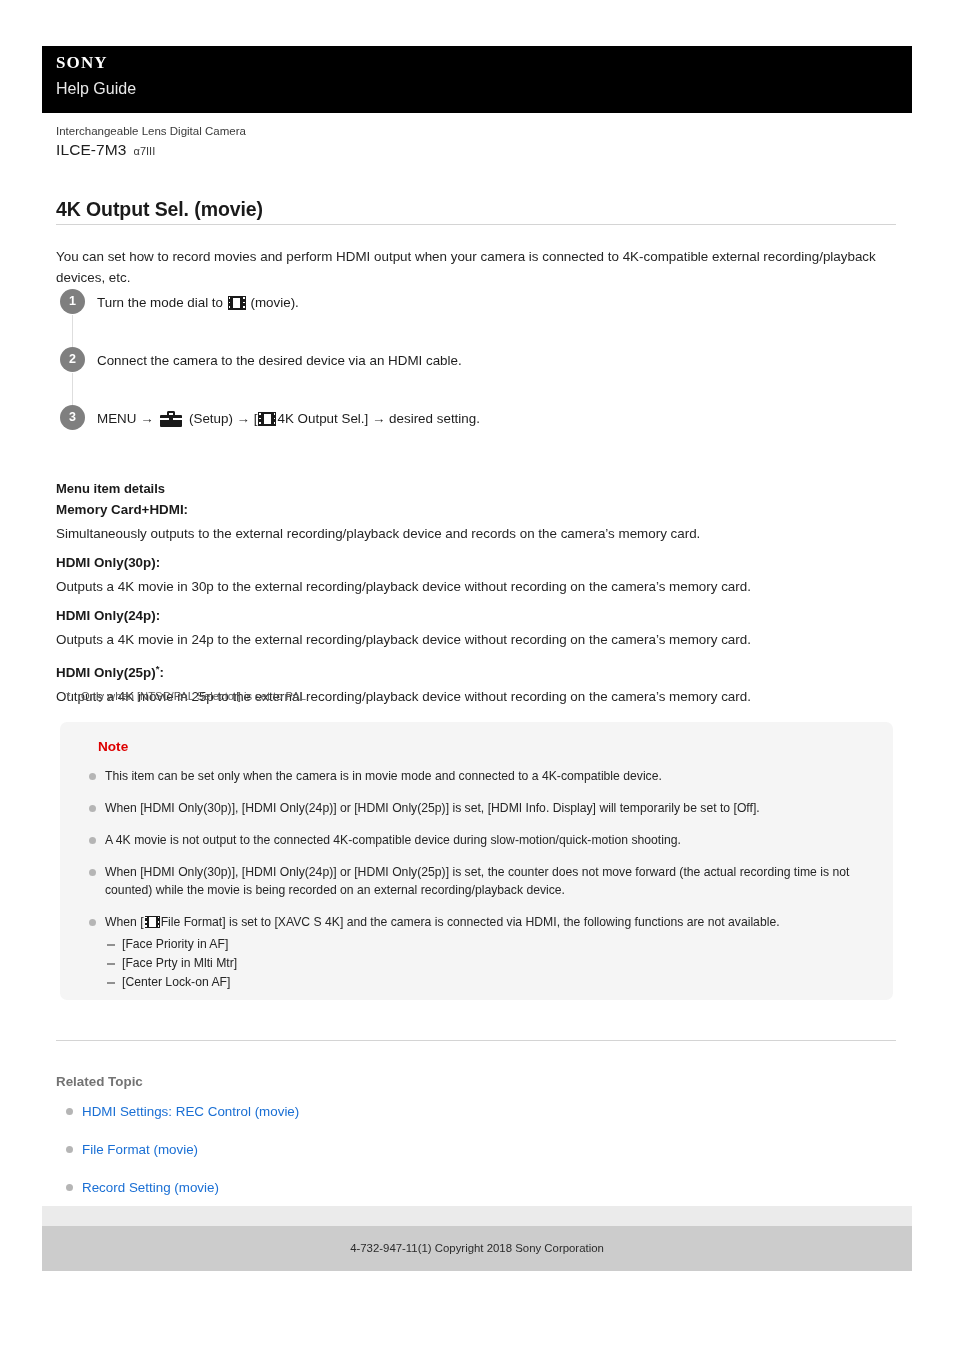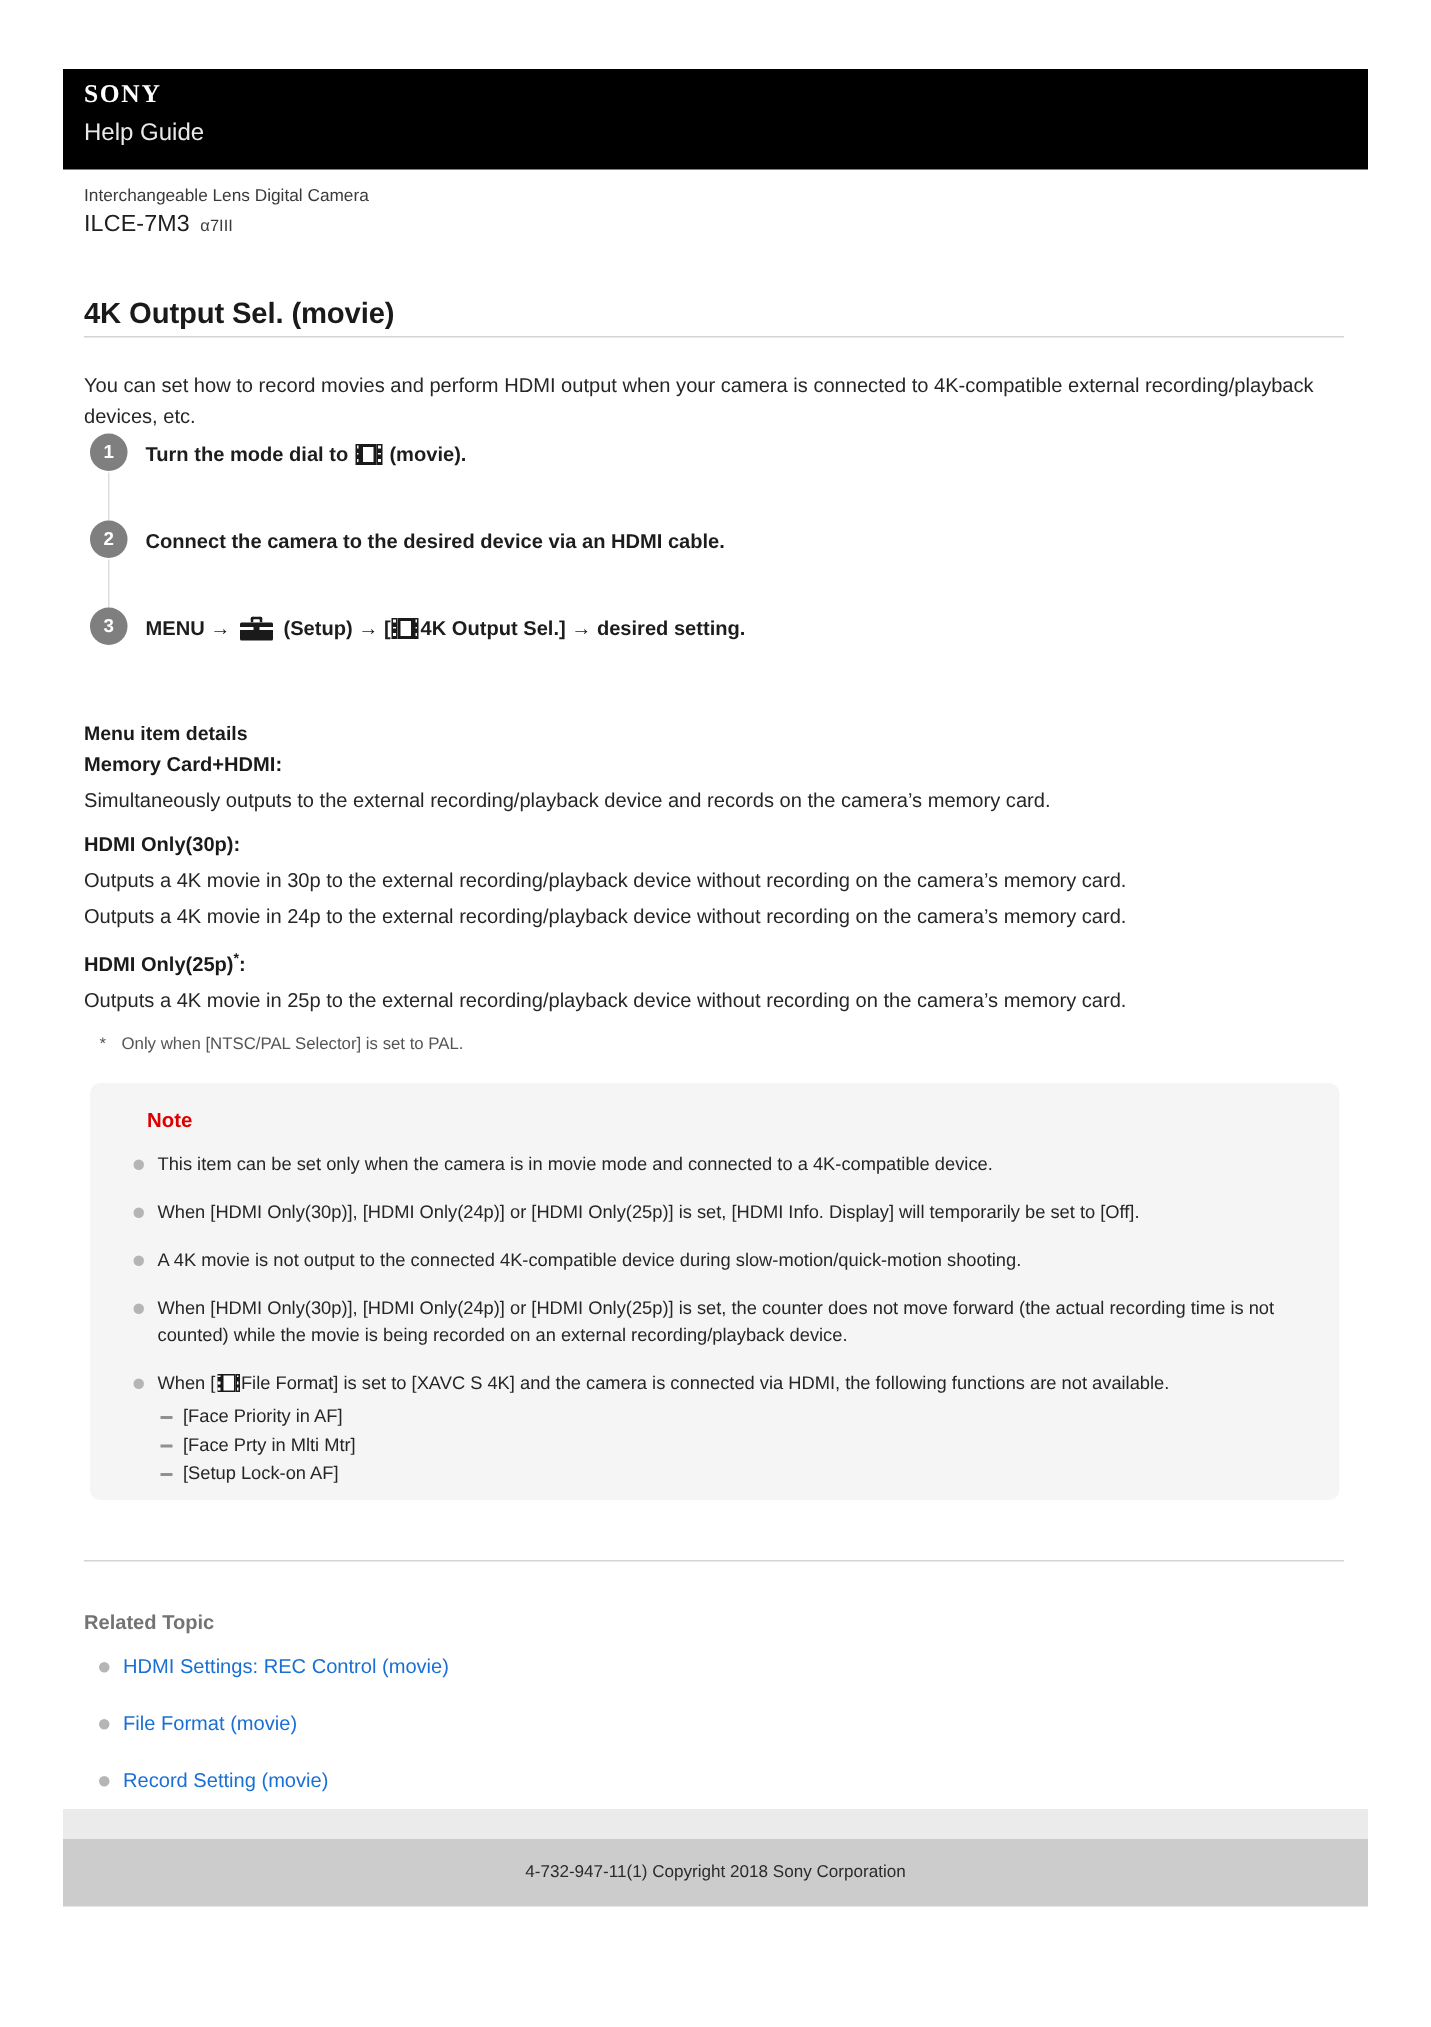--- a/index.html
+++ b/index.html
@@ -142,21 +142,21 @@
     border-radius: 50%;
     background: #7f7f7f;
     color: #ffffff;
     font-size: 12.5px;
     font-weight: bold;
     line-height: 25px;
     text-align: center;
   }
   .step-text {
     font-size: 13.4px;
-    font-weight: bold;
+    font-weight: normal;
     color: #1d1d1d;
     line-height: 21px;
     padding-top: 3px;
     display: flex;
     align-items: center;
     flex-wrap: wrap;
     gap: 0;
   }
   .step-text .txt { white-space: pre; }
 
@@ -509,20 +509,21 @@
 
   <h2 class="section-heading menu-details-heading">Menu item details</h2>
 
   <div class="menu-items">
     <div class="mi-term">Memory Card+HDMI:</div>
     <div class="mi-desc">Simultaneously outputs to the external recording/playback device and records on the camera’s memory card.</div>
 
     <div class="mi-term">HDMI Only(30p):</div>
     <div class="mi-desc">Outputs a 4K movie in 30p to the external recording/playback device without recording on the camera’s memory card.</div>
 
+    <div class="mi-term">HDMI Only(24p):</div>
     <div class="mi-desc">Outputs a 4K movie in 24p to the external recording/playback device without recording on the camera’s memory card.</div>
 
     <div class="mi-term"><span>HDMI Only(25p)</span><span class="fn-marker">*</span><span>:</span></div>
     <div class="mi-desc">Outputs a 4K movie in 25p to the external recording/playback device without recording on the camera’s memory card.</div>
   </div>
 
   <div class="footnote">
     <span class="star">*</span><span>Only when [NTSC/PAL Selector] is set to PAL.</span>
   </div>
 
@@ -552,21 +553,21 @@
           <li>
             <span class="sub-dash"></span>
             <span>[Face Priority in AF]</span>
           </li>
           <li>
             <span class="sub-dash"></span>
             <span>[Face Prty in Mlti Mtr]</span>
           </li>
           <li>
             <span class="sub-dash"></span>
-            <span>[Setup Lock-on AF]</span>
+            <span>[Center Lock-on AF]</span>
           </li>
         </ul>
       </li>
     </ul>
   </div>
 
   <div class="rule rule-bottom"></div>
   <h2 class="related-heading">Related Topic</h2>
   <ul class="related-list">
     <li>

